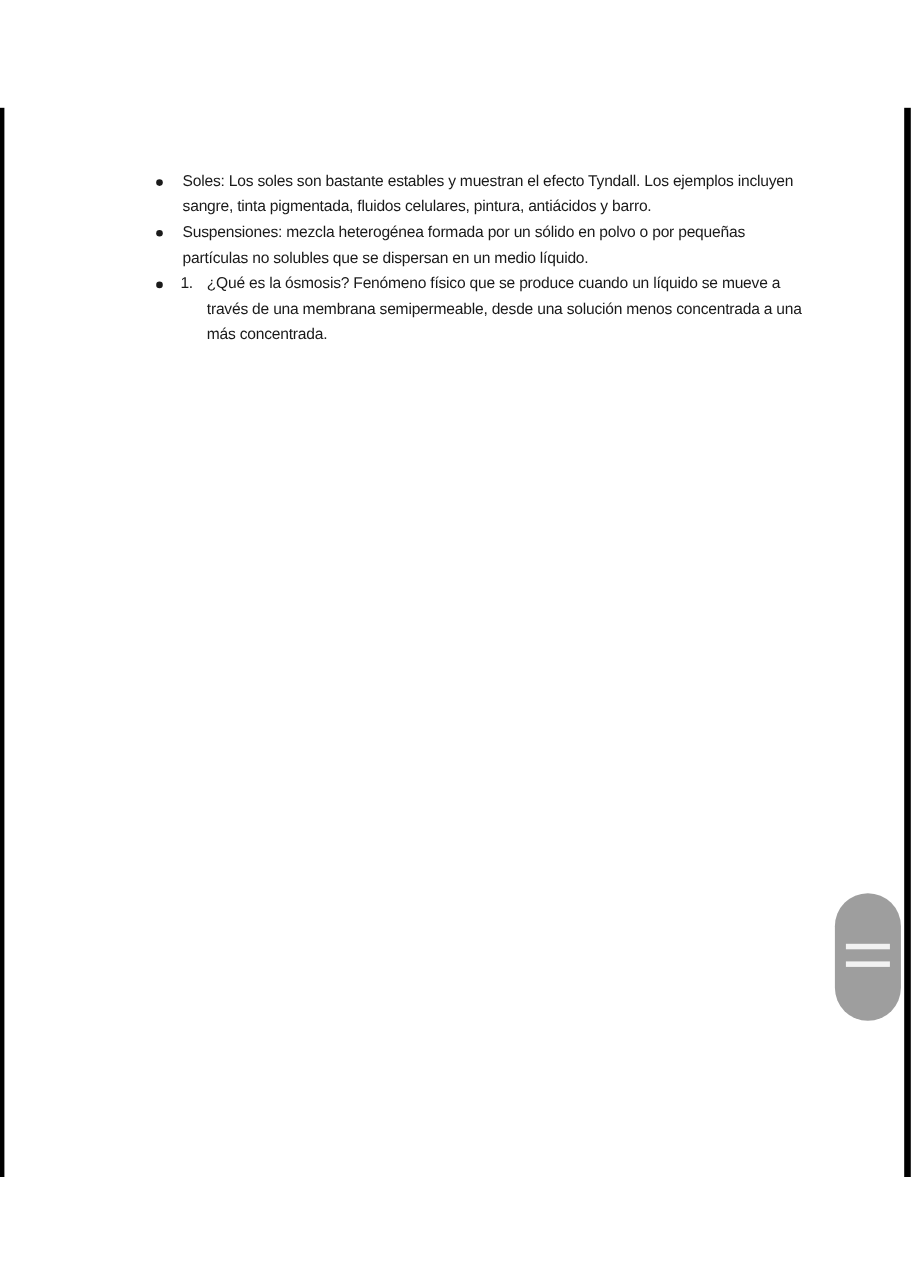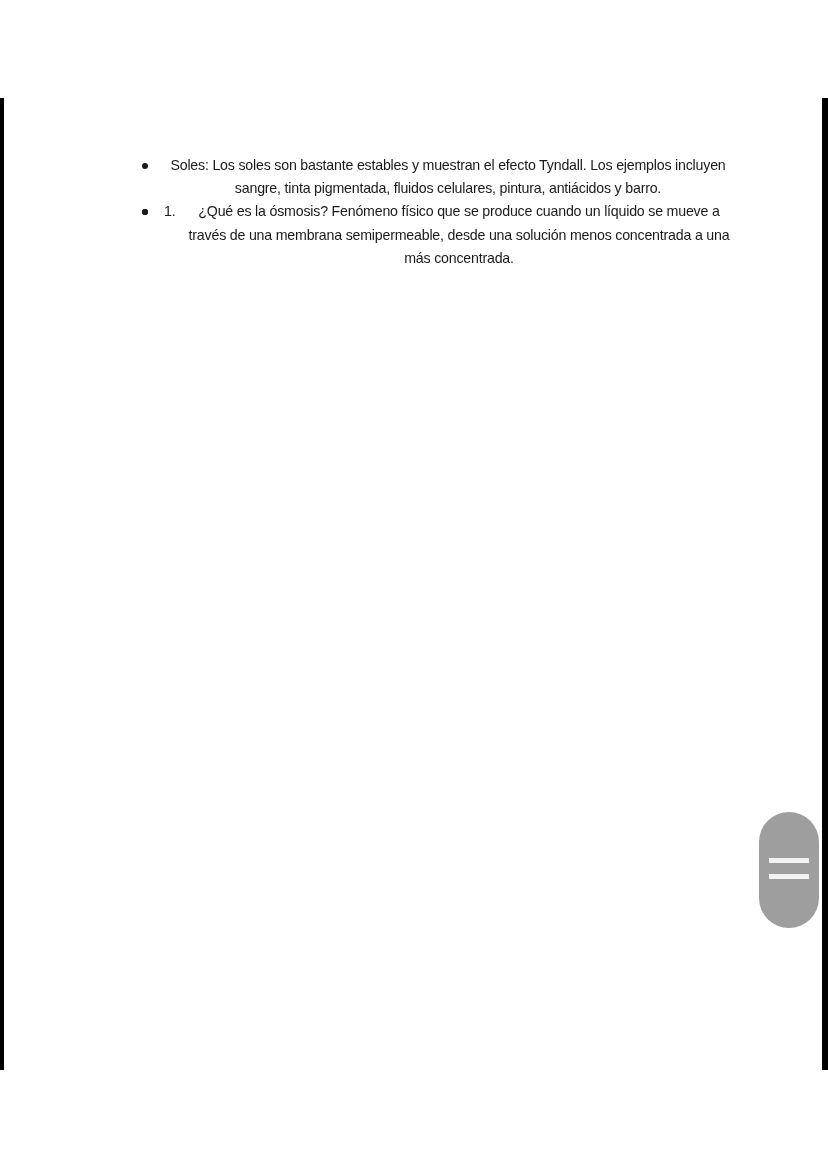--- a/index.html
+++ b/index.html
@@ -1,20 +1,20 @@
 <!DOCTYPE html>
 <html><head>
 <meta charset="utf-8">
 <style>
   html, body { margin:0; padding:0; }
   body { width:828px; height:1171px; background:#ffffff; position:relative; overflow:hidden;
          font-family:"Liberation Sans", sans-serif; color:#1a1a1a; }
   .edge-left { position:absolute; left:0; top:98px; width:4px; height:972px; background:#000; }
   .edge-right { position:absolute; left:822px; top:98px; width:6px; height:972px; background:#000; }
-  .page { position:absolute; left:0; top:0; width:828px; height:915px;text-align:center; }
+  .page { position:absolute; left:0; top:0; width:828px; height:915px; }
   .content { position:absolute; left:140px; top:154px; width:590px; font-size:14.2px; line-height:23.2px; letter-spacing:-0.2px; }
   ul.bullets { list-style:none; margin:0; padding:0; }
   ul.bullets > li { position:relative; padding-left:26px; }
   ul.bullets > li .dot { position:absolute; left:2px; top:9px; width:6px; height:6px; border-radius:50%; background:#1a1a1a; }
   ol.numbered { list-style:none; margin:0; padding:0; }
   ol.numbered > li { position:relative; padding-left:48px; }
   ol.numbered > li .num { position:absolute; left:24px; top:0; }
   .scroll-handle { position:absolute; left:759px; top:812px; width:60px; height:116px; border-radius:30px; background:#9e9e9e; cursor:grab; }
   .scroll-handle .bar { position:absolute; left:10px; width:40px; height:5px; background:#f2f2f2; }
   .scroll-handle .bar1 { top:46px; }
@@ -28,20 +28,21 @@
   <div class="edge-right"></div>
 
   <div class="content">
     <ul class="bullets">
       <li>
         <span class="dot"></span>
         <span>Soles: Los soles son bastante estables y muestran el efecto Tyndall. Los ejemplos incluyen sangre, tinta pigmentada, fluidos celulares, pintura, antiácidos y barro.</span>
       </li>
       <li>
         <span class="dot"></span>
+        <span>Suspensiones: mezcla heterogénea formada por un sólido en polvo o por pequeñas partículas no solubles que se dispersan en un medio líquido.</span>
       </li>
       <li>
         <span class="dot"></span>
         <ol class="numbered" style="margin-left:-26px;">
           <li>
             <span class="num">1.</span>
             <span>¿Qué es la ósmosis? Fenómeno físico que se produce cuando un líquido se mueve a través de una membrana semipermeable, desde una solución menos concentrada a una más concentrada.</span>
           </li>
         </ol>
       </li>

